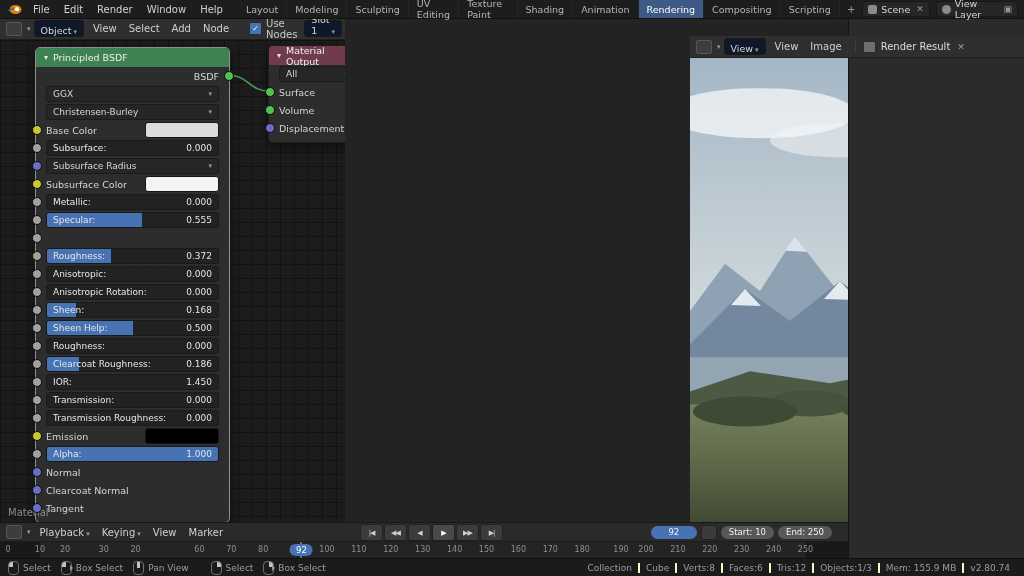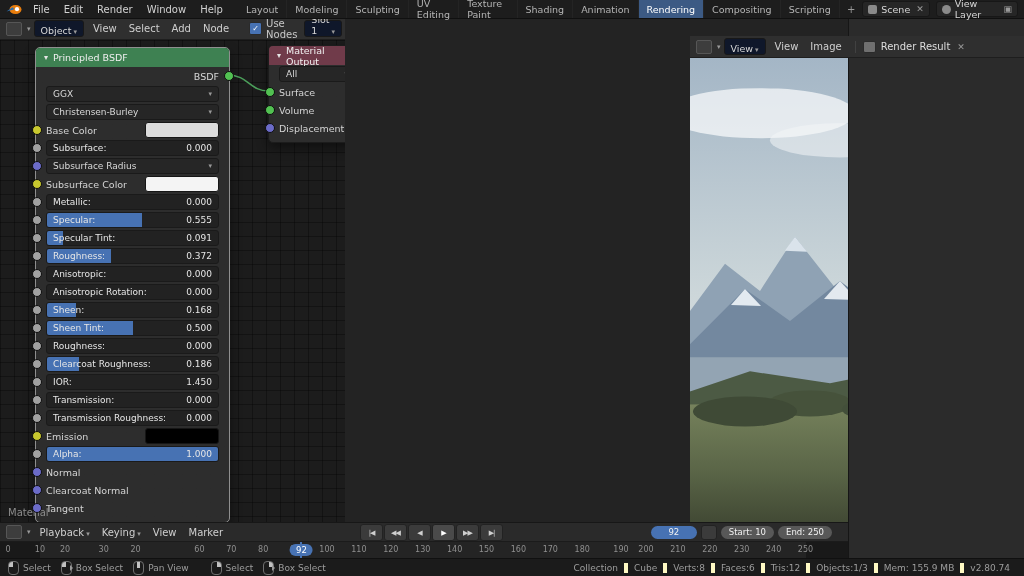--- a/index.html
+++ b/index.html
@@ -106,21 +106,21 @@
              display:flex;align-items:center;padding:0 8px;box-sizing:border-box;color:#9d9d9d;font-size:9px}
   .sb-group{display:flex;align-items:center;gap:10px}
   .sb-item{display:flex;align-items:center;gap:4px}
   .mouse{position:relative;width:9px;height:12px;border:1px solid #6f6f6f;border-radius:4px;flex:none}
   .mouse b{position:absolute;background:#c2c2c2}
   .mouse.left b{left:0;top:0;width:4px;height:5px;border-radius:3px 0 0 0}
   .mouse.middle b{left:3px;top:0;width:2.5px;height:6px}
   .mouse.right b{right:0;top:0;width:4px;height:5px;border-radius:0 3px 0 0}
   .mouse.drag::after{content:"";position:absolute;right:-5px;top:3px;border:3px solid transparent;border-left-color:#9a9a9a}
   #sb-right{margin-left:auto;display:flex;align-items:center}
-  #sb-right .sb-txt{padding:0 6px;border-left:4px solid #fef9c3;white-space:nowrap}
+  #sb-right .sb-txt{padding:0 6px;border-left:2px solid #fef9c3;white-space:nowrap}
   #sb-right .sb-txt:first-child{border-left:none}
 </style>
 </head>
 <body>
 
 <div id="app">
 
   <header id="topbar">
     <span class="logo">
       <svg width="16" height="11" viewBox="0 0 16 11">
@@ -249,25 +249,20 @@
             <div class="n-row">
               <span class="sock in" style="background: rgb(161, 161, 161);"></span>
               <span class="nw nw-num">
                 <span class="fill" style="width: 55.5%;"></span>
                 <span class="lbl">Specular:</span>
                 <span class="val">0.555</span>
               </span>
             </div>
             <div class="n-row">
               <span class="sock in" style="background: rgb(161, 161, 161);"></span>
-              <span class="nw nw-num">
-                <span class="fill" style="width: 9.1%;"></span>
-                <span class="lbl">Specular Tint:</span>
-                <span class="val">0.091</span>
-              </span>
             </div>
             <div class="n-row">
               <span class="sock in" style="background: rgb(161, 161, 161);"></span>
               <span class="nw nw-num">
                 <span class="fill" style="width: 37.2%;"></span>
                 <span class="lbl">Roughness:</span>
                 <span class="val">0.372</span>
               </span>
             </div>
             <div class="n-row">
@@ -289,21 +284,21 @@
               <span class="nw nw-num">
                 <span class="fill" style="width: 16.8%;"></span>
                 <span class="lbl">Sheen:</span>
                 <span class="val">0.168</span>
               </span>
             </div>
             <div class="n-row">
               <span class="sock in" style="background: rgb(161, 161, 161);"></span>
               <span class="nw nw-num">
                 <span class="fill" style="width: 50%;"></span>
-                <span class="lbl">Sheen Tint:</span>
+                <span class="lbl">Sheen Help:</span>
                 <span class="val">0.500</span>
               </span>
             </div>
             <div class="n-row">
               <span class="sock in" style="background: rgb(161, 161, 161);"></span>
               <span class="nw nw-num">
                 <span class="lbl">Roughness:</span>
                 <span class="val">0.000</span>
               </span>
             </div>

